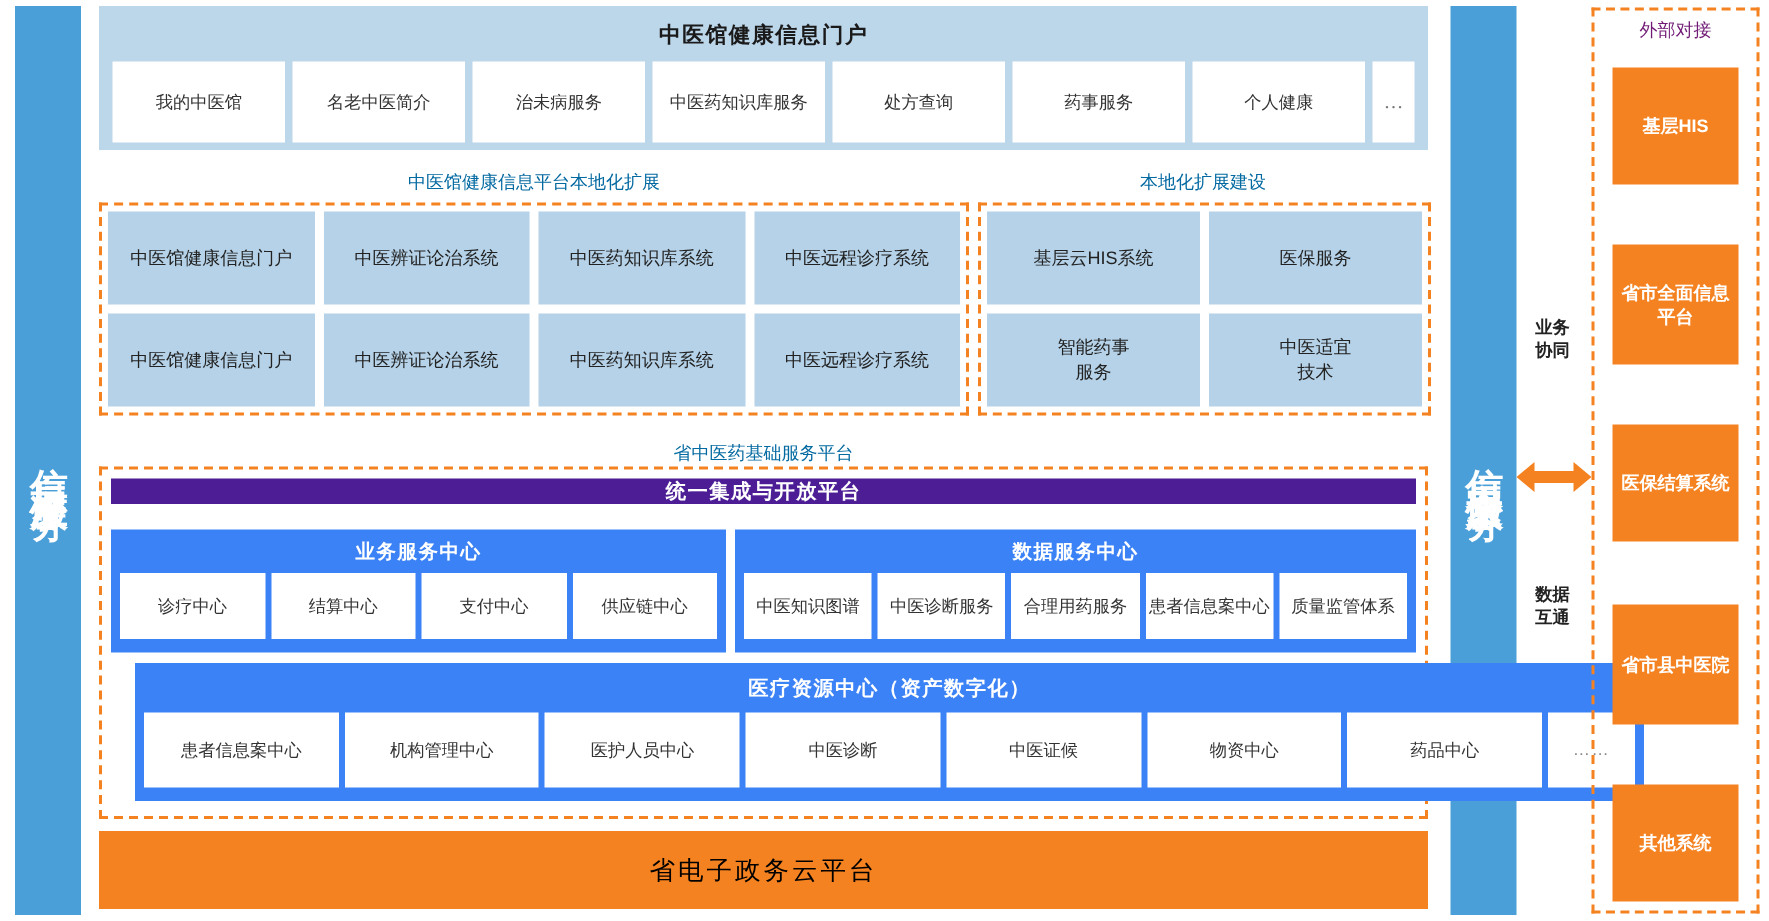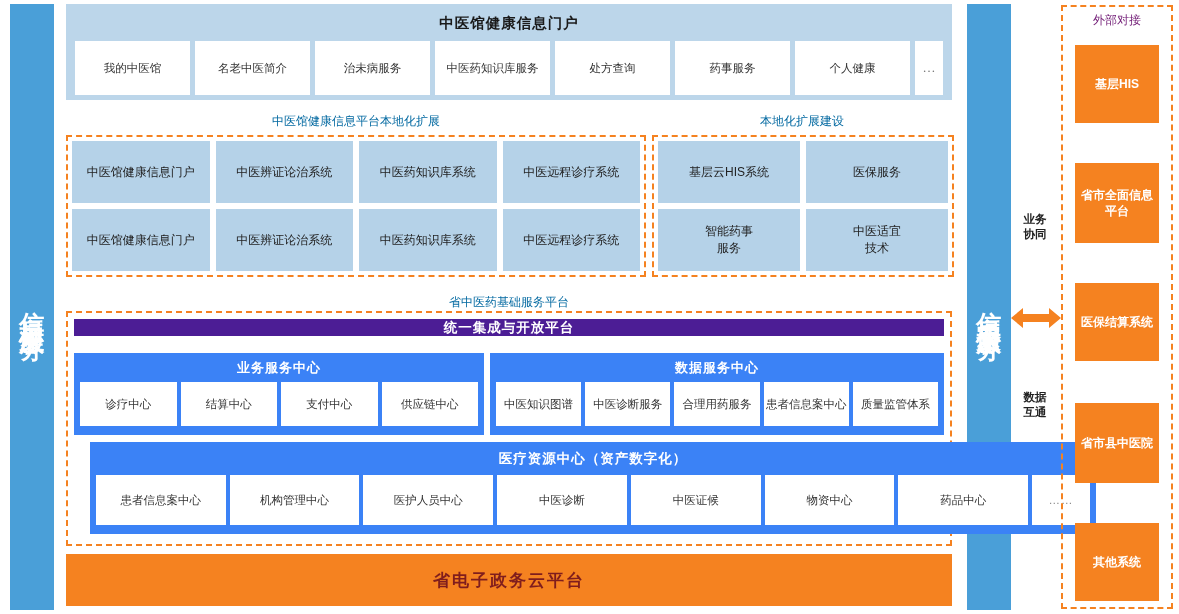--- a/index.html
+++ b/index.html
@@ -187,26 +187,26 @@
   #svc-res .white-cell { height: 50px; }
   #svc-res .svc-title { padding: 8px 0 7px 0; font-size: 13.5px; }
   .white-cell.ellipsis { flex: 0 0 58px; color: #888; letter-spacing: 1px; }
 
   
   #cloud-bar {
     position: absolute;
     left: 66px; top: 554px;
     width: 886px; height: 52px;
     background: #F58220;
-    color: #7f1d1d;
+    color: #000000;
     display: flex;
     align-items: center;
     justify-content: center;
     font-size: 17px;
-    font-weight: bold;
+    font-weight: normal;
     letter-spacing: 2px;
   }
 
   
   #external-title {
     position: absolute;
     left: 1061px; top: 12px;
     width: 112px;
     text-align: center;
     font-size: 12px;

